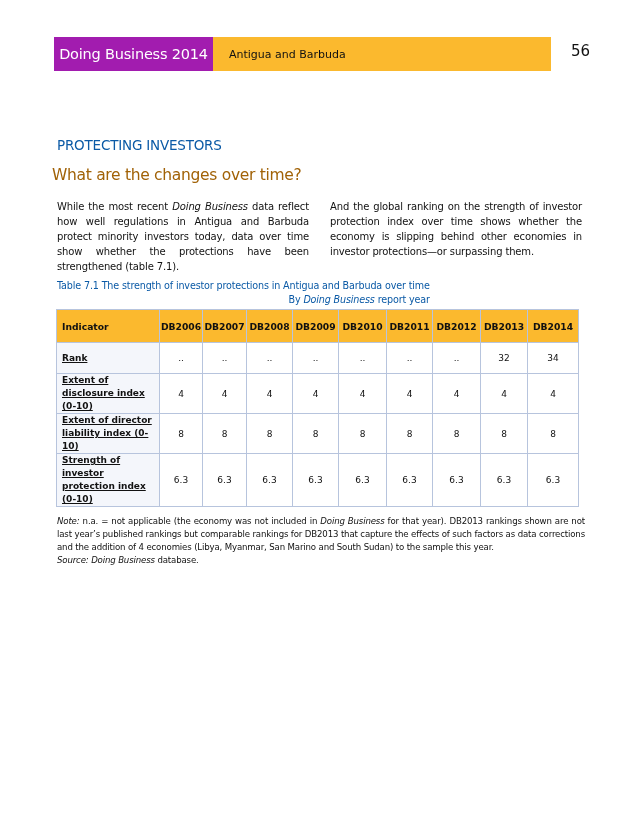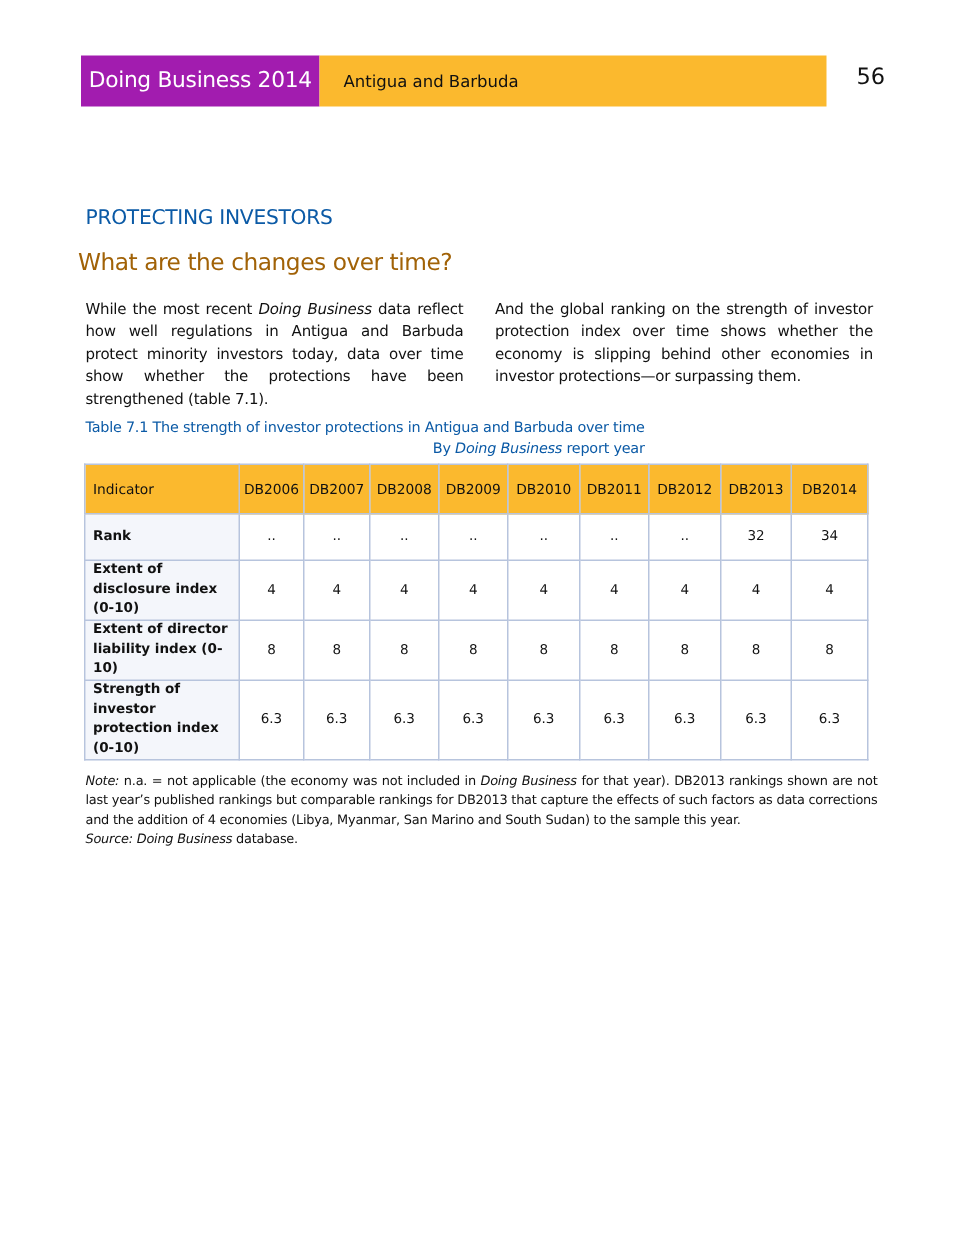--- a/index.html
+++ b/index.html
@@ -19,24 +19,24 @@
   .col { position: absolute; top: 199px; width: 252px; font-size: 10px; line-height: 15px;
          text-align: justify; letter-spacing: -0.15px; }
   .col.left { left: 57px; }
   .col.right { left: 314px; margin-left: 16px; }
   .caption { position: absolute; left: 57px; top: 279px; font-size: 9.6px; line-height: 14px;
              color: #0b5aa6; letter-spacing: -0.15px; text-align: right; }
   table.data { position: absolute; left: 56px; top: 309px; border-collapse: collapse;
                font-size: 9px; table-layout: fixed; }
   table.data td, table.data th { border: 1.5px solid #b7c4dd; padding: 0; text-align: center;
                vertical-align: middle; }
-  table.data th { background: #fbb92e; font-weight: normal; height: 32px; font-size: 9.2px; }
+  table.data th { background: #fbb92e; font-weight: bold; height: 32px; font-size: 9.2px; }
   table.data th.ind { text-align: left; padding-left: 5px; }
   table.data td.ind { text-align: left; padding-left: 5px; font-weight: bold; line-height: 13px;
-                      background: #f4f6fb; }
+                      background: #f4f6fb; text-decoration: underline; }
   table.data tr.r1 td { height: 30px; }
   table.data tr.r2 td, table.data tr.r3 td, table.data tr.r4 td { height: 31px; }
   table.data tr.r5 td { height: 42px; }
   .notes { position: absolute; left: 57px; top: 515px; width: 528px; font-size: 8.6px;
            line-height: 13px; text-align: justify; letter-spacing: -0.15px; }
   em { font-style: italic; }
 </style>
 </head>
 <body>
 

